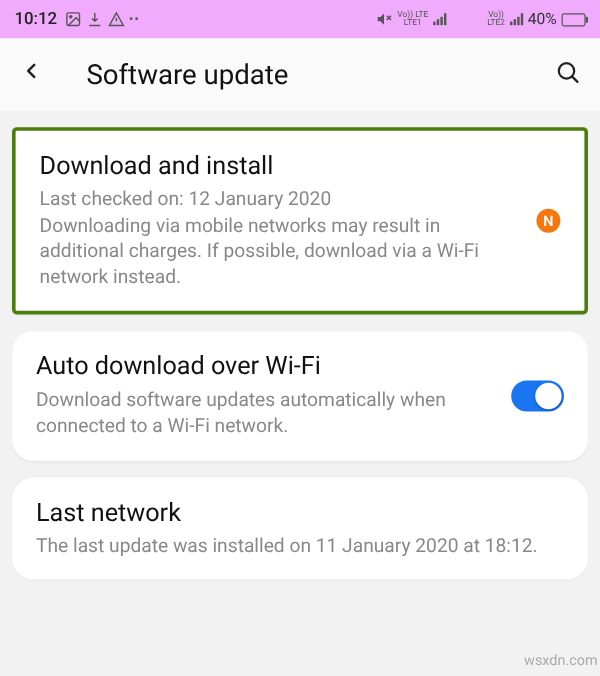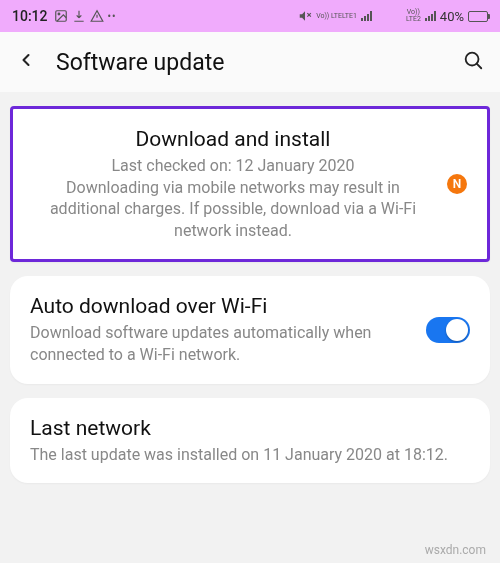--- a/index.html
+++ b/index.html
@@ -48,21 +48,21 @@
       display: inline-flex;
       align-items: center;
       justify-content: center;
     }
     .app-bar {
       height: 60px;
       background: #fafafa;
       display: flex;
       align-items: center;
       padding: 0 16px;
-      gap: 20px;
+      gap: 36px;
     }
     .app-title {
       font-size: 23px;
       color: #111;
       flex: 1;
       font-weight: 400;
     }
     .back-arrow {
       font-size: 22px;
       color: #222;
@@ -77,23 +77,22 @@
       flex-direction: column;
       gap: 14px;
     }
     .card {
       background: #fff;
       border-radius: 18px;
       padding: 18px 20px;
       box-shadow: 0 1px 2px rgba(0,0,0,0.04);
     }
     .card.highlighted {
-      border: 3px solid #6d28d9;
+      border: 3px solid #4d7c0f;
       border-radius: 4px;
-      text-align: center;
     }
     .card-row {
       display: flex;
       align-items: center;
       gap: 14px;
     }
     .card-text {
       flex: 1;
     }
     .card-title {
@@ -135,21 +134,21 @@
       border-radius: 50%;
       background: #fff;
       position: absolute;
       top: 2px;
       right: 2px;
       box-shadow: 0 1px 2px rgba(0,0,0,0.3);
     }
     .watermark {
       position: absolute;
       bottom: 6px;
-      right: 14px;
+      right: 2px;
       font-size: 12px;
       color: #aaa;
     }
     .signal-bars {
       display: inline-flex;
       align-items: flex-end;
       gap: 1px;
       height: 10px;
     }
     .signal-bars span {
@@ -215,21 +214,21 @@
     </span>
   </div>
   <div class="status-right">
     <span class="icon-box">
       <svg width="14" height="14" viewBox="0 0 24 24" fill="#555">
           <path d="M3 9v6h4l5 5V4L7 9H3z"></path>
           <line x1="16" y1="7" x2="22" y2="13" stroke="#555" stroke-width="2"></line>
           <line x1="22" y1="7" x2="16" y2="13" stroke="#555" stroke-width="2"></line>
         </svg>
     </span>
-    <span style="display:flex;flex-direction:row;">
+    <span style="display:flex;flex-direction:column;">
       <span class="tiny-text">Vo)) LTE</span>
       <span class="tiny-text">LTE1</span>
     </span>
     <span class="signal-bars">
       <span style="height:3px"></span>
         <span style="height:5px"></span>
         <span style="height:7px"></span>
         <span style="height:10px"></span>
     </span>
     <span style="display:flex;flex-direction:column;margin-left:30px;">

